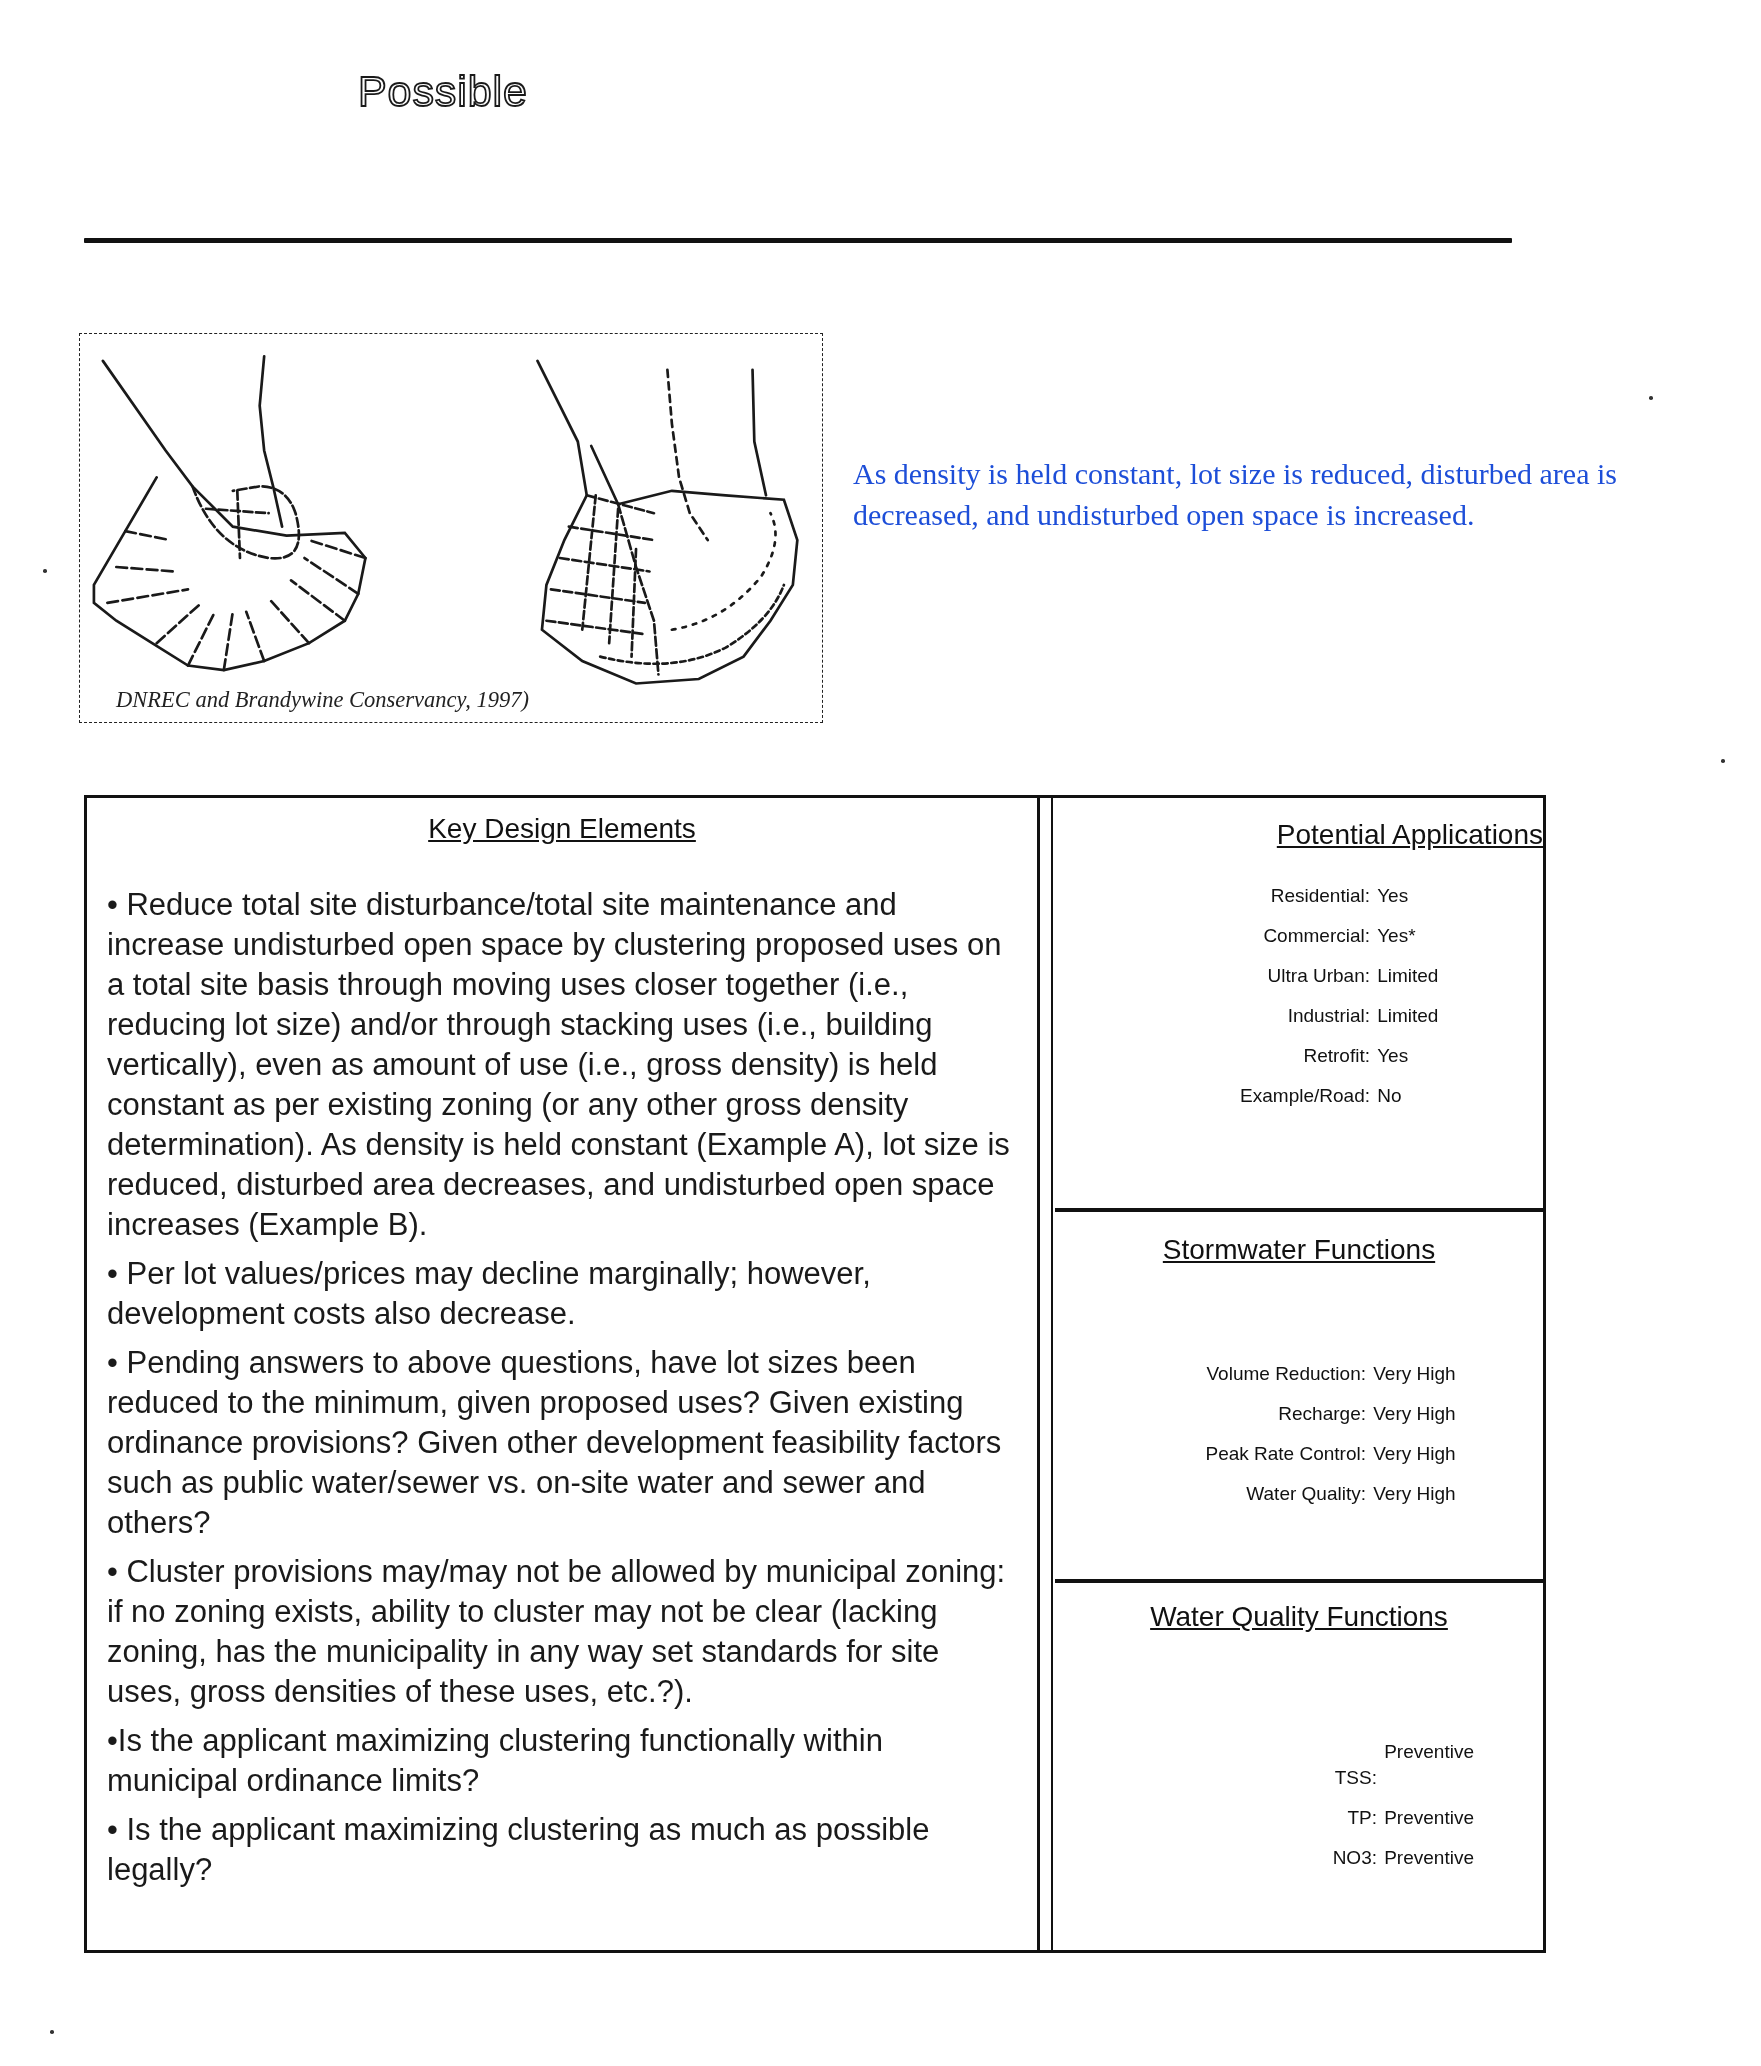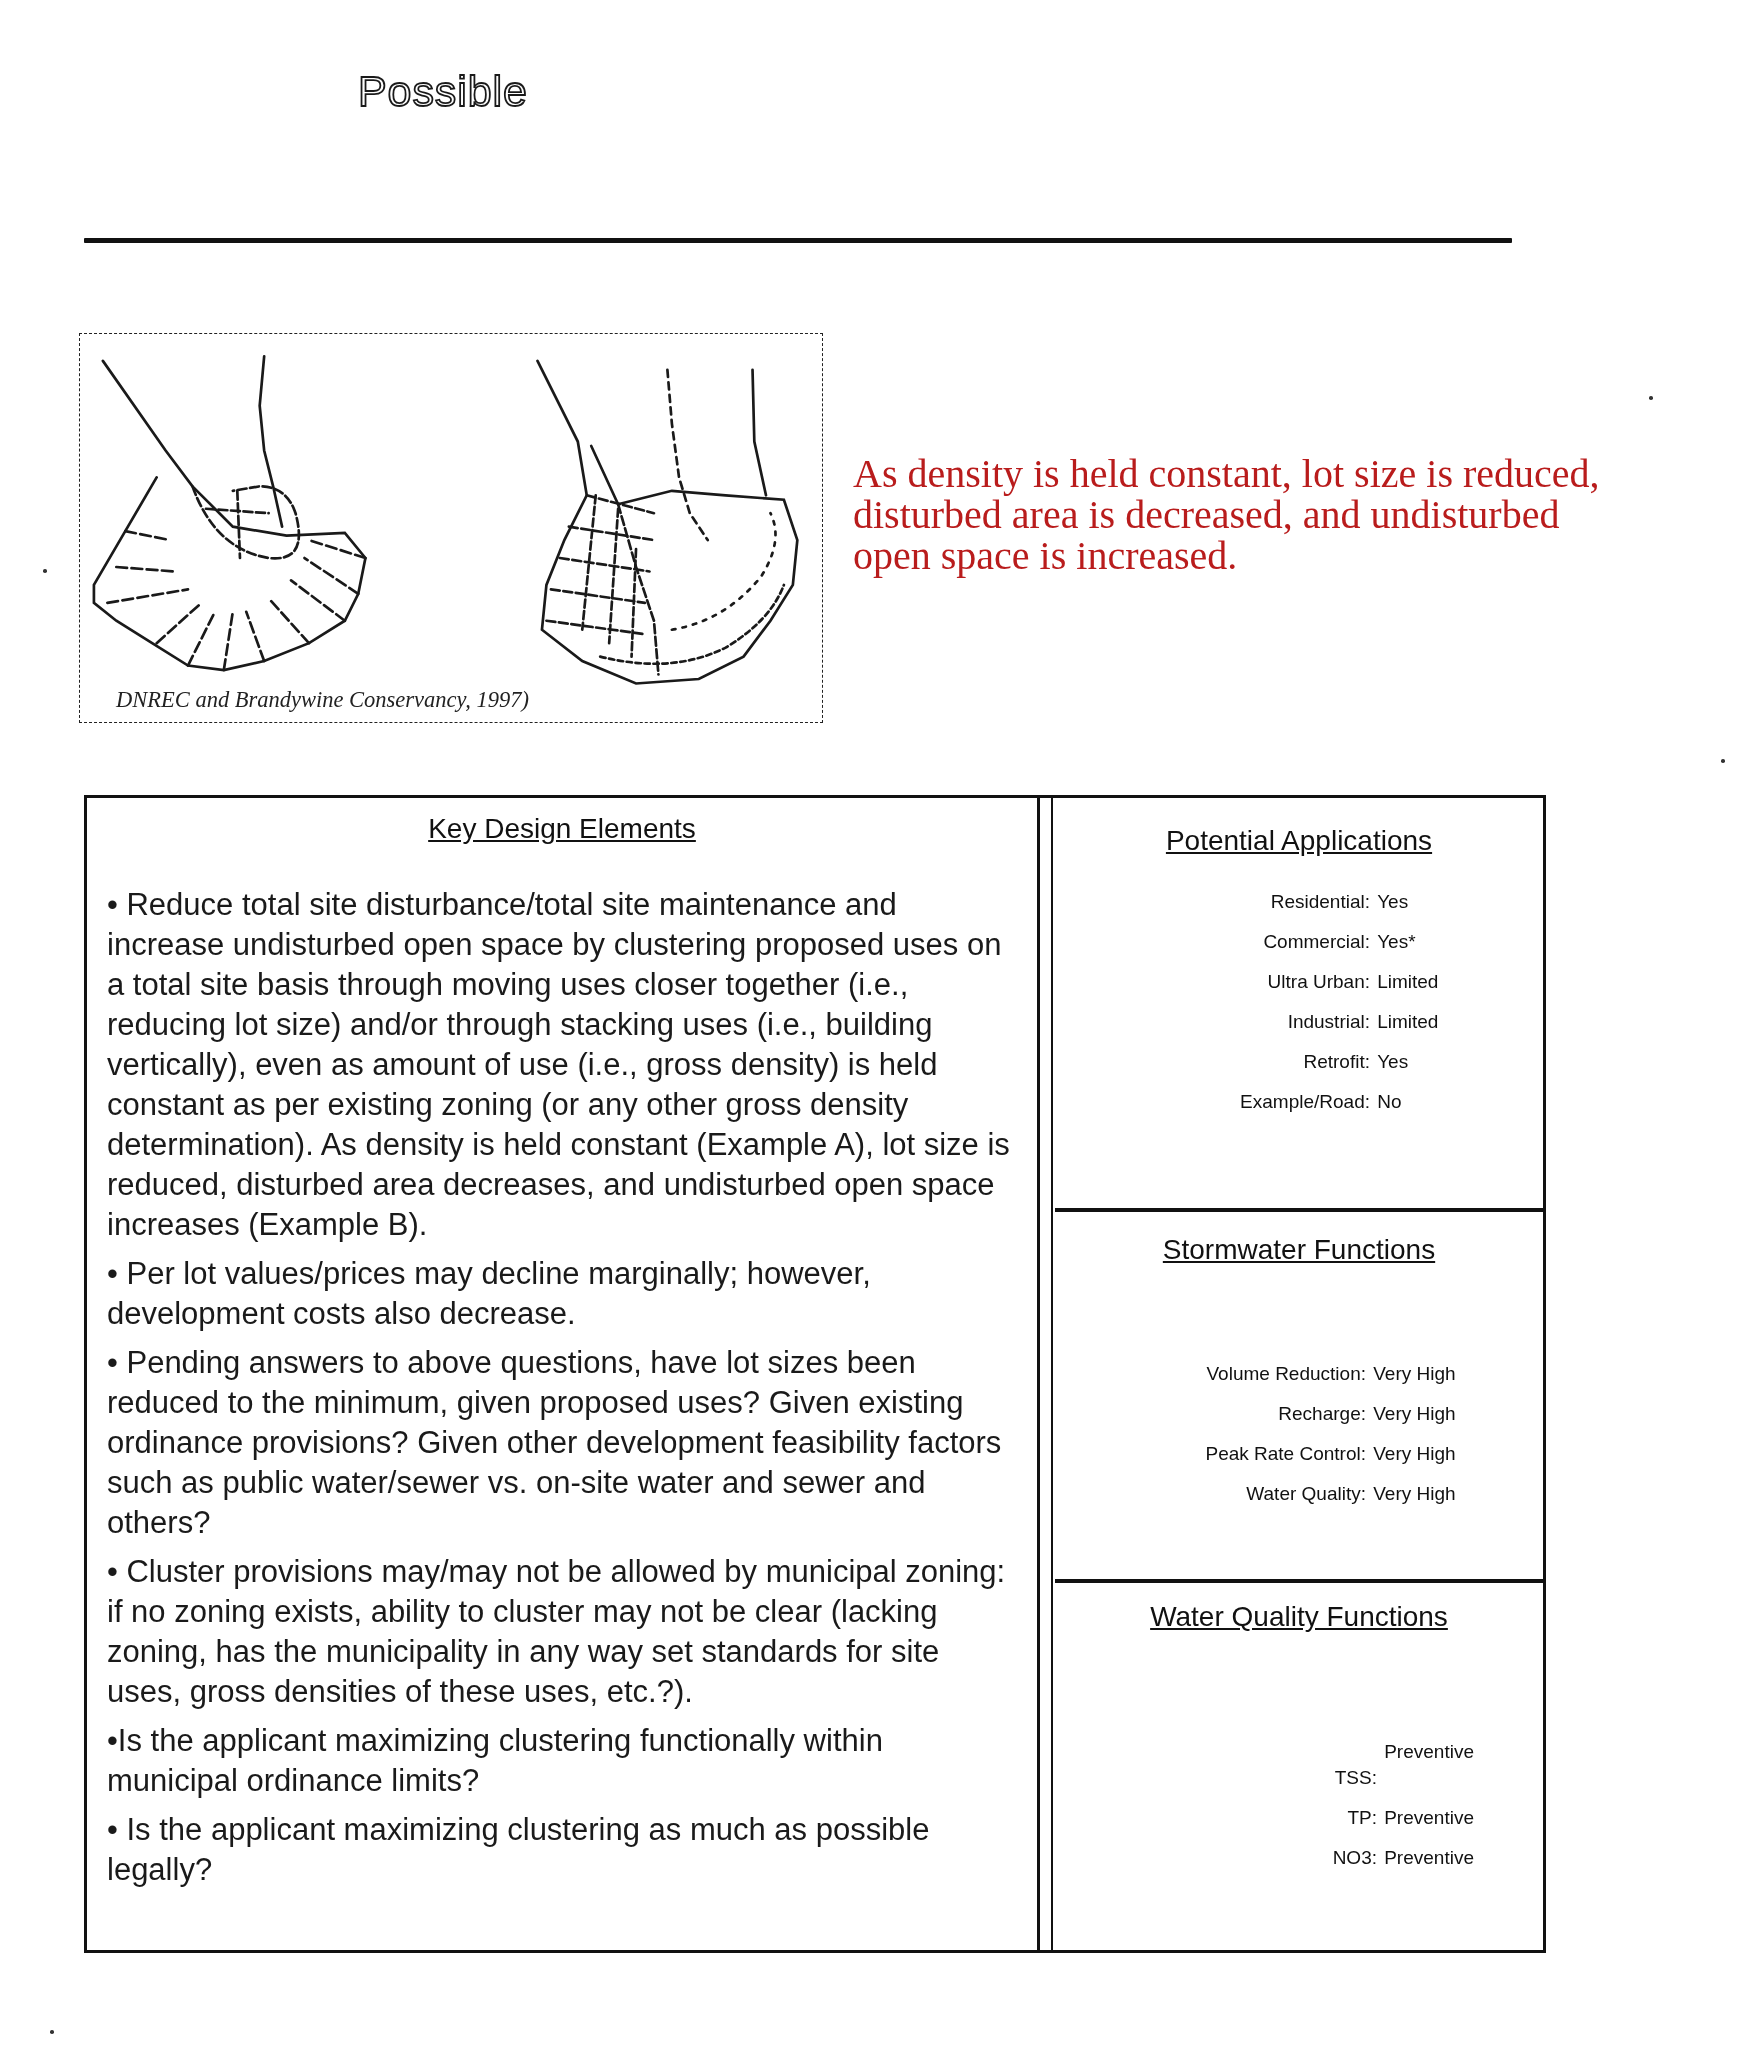--- a/index.html
+++ b/index.html
@@ -21,21 +21,21 @@
     position: absolute; left: 79px; top: 333px; width: 744px; height: 390px;
     border: 1.8px dashed #222222; box-sizing: border-box;
   }
   .figure-box svg { position: absolute; left: 0; top: 0; width: 100%; height: 100%; }
   .figure-caption {
     position: absolute; left: 36px; bottom: 9px;
     font-family: "Liberation Serif", serif; font-style: italic; font-size: 22.5px; color: #222222;
   }
   .fig-desc {
     position: absolute; left: 853px; top: 453px; width: 783px;
-    font-family: "Liberation Serif", serif; font-size: 40px; line-height: 41px; color: #b91c1c;
+    font-family: "Liberation Serif", serif; font-size: 30px; line-height: 41px; color: #1d4ed8;
   }
   .table {
     position: absolute; left: 84px; top: 795px; width: 1462px; height: 1158px;
     border: 3.6px solid #111111; box-sizing: border-box;
   }
   .left-col {
     position: absolute; left: 0; top: 0; width: 950px; height: 100%;
     box-sizing: border-box; padding: 12.6px 20px 0 20px;
   }
   .divider {
@@ -116,21 +116,21 @@
       <p class="bullet">•Is the applicant maximizing clustering functionally within municipal ordinance limits?</p>
       <p class="bullet">• Is the applicant maximizing clustering as much as possible legally?</p>
     </div>
   </div>
 
   <div class="divider"></div>
 
   <div class="right-col">
 
     <div class="rc-section" style="top:0; height:410px;">
-      <h2 class="section-heading" style="padding-top:25px;">Potential Applications</h2>
+      <h2 class="section-heading" style="padding-top:19px;text-align:right;">Potential Applications</h2>
       <ul class="kv-list" style="margin-top:23.4px;">
         <li class="kv">
             <span class="k" style="width:315px;">Residential:</span>
             <span class="v">Yes</span>
           </li>
         <li class="kv">
             <span class="k" style="width:315px;">Commercial:</span>
             <span class="v">Yes*</span>
           </li>
         <li class="kv">

